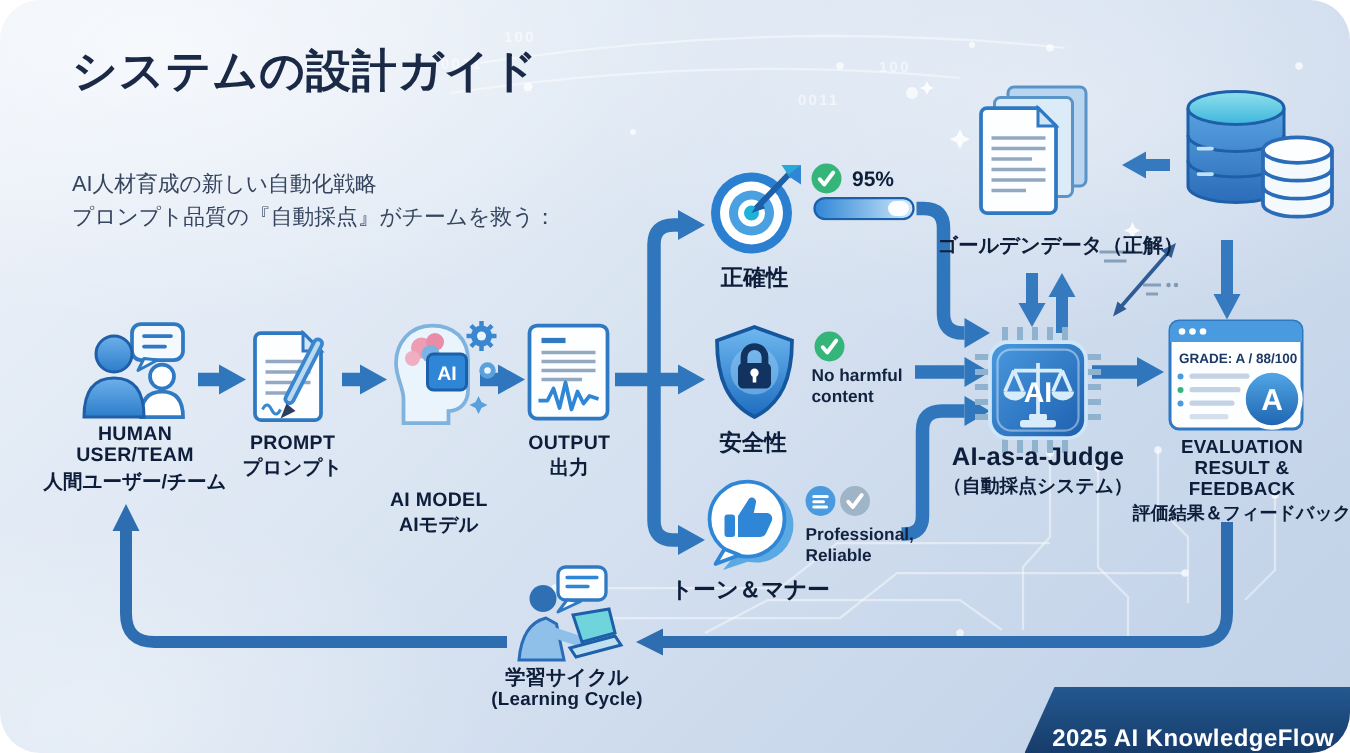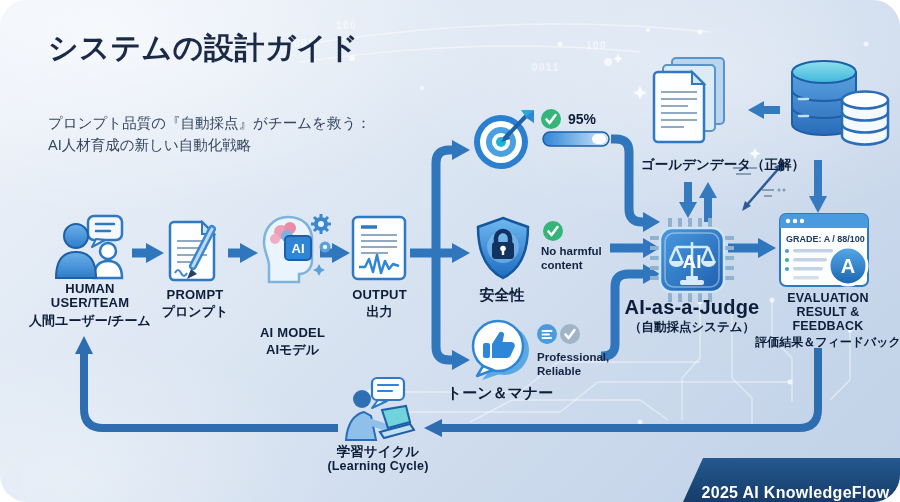--- a/index.html
+++ b/index.html
@@ -136,22 +136,22 @@
         <path d="M764 196 H772"></path>
     </g>
     <circle cx="779" cy="190" r="1.5" fill="#8099b4"></circle>
       <circle cx="784" cy="190" r="1.5" fill="#8099b4"></circle>
   </svg>
 
   <h1>
     <span>システムの設計ガイド</span>
   </h1>
   <p class="subtitle">
+    <span>AI人材育成の新しい自動化戦略</span>
     <span>プロンプト品質の『自動採点』がチームを救う：</span>
-    <span>AI人材育成の新しい自動化戦略</span>
   </p>
 
   <svg class="abs" style="left:52px;top:214px;" width="76" height="66" viewBox="0 0 76 66">
     <defs>
         <linearGradient id="gP" x1="0" y1="0" x2="0" y2="1">
           <stop offset="0" stop-color="#6db0ea"></stop>
           <stop offset="1" stop-color="#2d7dcb"></stop>
         </linearGradient>
       </defs>
     <rect x="36" y="2" width="34" height="24" rx="6" fill="#f4f9fe" stroke="#2f79c2" stroke-width="2.5"></rect>
@@ -218,20 +218,21 @@
     <circle cx="29" cy="34" r="27" fill="#2a7fd1"></circle>
       <circle cx="29" cy="34" r="21" fill="#fff"></circle>
     <circle cx="29" cy="34" r="15" fill="#4aa0e0"></circle>
       <circle cx="29" cy="34" r="9" fill="#fff"></circle>
     <circle cx="29" cy="34" r="5" fill="#1fb2d8"></circle>
     <path d="M56 6 L32 31" stroke="#1d5fa8" stroke-width="4"></path>
     <polygon points="29,34 38,31 35,25" fill="#1d5fa8"></polygon>
     <polygon points="49,2 62,2 55,11" fill="#2aa8d8"></polygon>
     <polygon points="62,2 62,15 53,9" fill="#2f86d6"></polygon>
   </svg>
+  <div class="abs center crit" style="left:455px;top:176px;width:96px;">正確性</div>
   <svg class="abs" style="left:540px;top:108px;" width="22" height="22" viewBox="0 0 22 22">
     <circle cx="11" cy="11" r="10" fill="#35b57a"></circle>
     <path d="M6.5 11.5 l3 3.5 6 -8" stroke="#fff" stroke-width="2.6" fill="none" stroke-linecap="round" stroke-linejoin="round"></path>
   </svg>
   <span class="abs score" style="left:568px;top:111px;">95%</span>
   <svg class="abs" style="left:542px;top:131px;" width="68" height="16" viewBox="0 0 68 16">
     <defs>
         <linearGradient id="gBar" x1="0" y1="0" x2="1" y2="0">
           <stop offset="0" stop-color="#2f86d6"></stop>
           <stop offset="1" stop-color="#cfe9fa"></stop>
@@ -285,21 +286,21 @@
     <span>Professional,</span><br><span>Reliable</span>
   </div>
 
   <svg class="abs" style="left:648px;top:56px;" width="82" height="92" viewBox="0 0 82 92">
     <rect x="24" y="2" width="52" height="66" rx="4" fill="#b9d5ef" stroke="#5a93c8" stroke-width="2"></rect>
     <rect x="15" y="9" width="52" height="66" rx="4" fill="#dcebf8" stroke="#5a93c8" stroke-width="2"></rect>
     <path d="M6 20 a4 4 0 0 1 4 -4 H44 L56 28 V82 a4 4 0 0 1 -4 4 H10 a4 4 0 0 1 -4 -4 Z" fill="#fdfeff" stroke="#2f79c2" stroke-width="2.5"></path>
     <path d="M44 16 V28 H56 Z" fill="#cfe4f6" stroke="#2f79c2" stroke-width="2"></path>
     <path d="M13 36 H49 M13 43 H49 M13 50 H40 M13 57 H49 M13 64 H49 M13 71 H36" stroke="#93a9c1" stroke-width="2.2"></path>
   </svg>
-  <div class="abs center" style="left:628px;top:155px;width:190px;">
+  <div class="abs center" style="left:612px;top:155px;width:190px;font-family:Liberation Mono, monospace;">
     <span class="ja" style="font-size:13.5px;">ゴールデンデータ（正解）</span>
   </div>
 
   <svg class="abs" style="left:782px;top:52px;" width="110" height="102" viewBox="0 0 110 102">
     <defs>
       <linearGradient id="gDB" x1="0" y1="0" x2="0" y2="1">
           <stop offset="0" stop-color="#5aa2e2"></stop>
           <stop offset="1" stop-color="#2a6cb8"></stop>
         </linearGradient>
       <linearGradient id="gDBt" x1="0" y1="0" x2="0" y2="1">
@@ -355,21 +356,21 @@
       <path d="M28 31 L22 45 M28 31 L34 45"></path>
       <path d="M60 31 L54 45 M60 31 L66 45"></path>
     </g>
     <path d="M21 45 a7.5 6 0 0 0 15 0 Z" fill="#d7ecfb"></path>
     <path d="M53 45 a7.5 6 0 0 0 15 0 Z" fill="#d7ecfb"></path>
     <rect x="38" y="60" width="12" height="4" rx="1" fill="#d7ecfb"></rect>
     <rect x="32" y="64" width="24" height="5" rx="2" fill="#d7ecfb"></rect>
     <text x="44" y="52" font-size="19" fill="#fff" text-anchor="middle">AI</text>
   </svg>
   <div class="abs center" style="left:618px;top:296px;width:148px;">
-    <div class="en" style="font-size:20px;">AI-as-a-Judge</div>
+    <div class="en" style="font-size:17px;">AI-as-a-Judge</div>
     <div class="ja" style="font-size:12.5px;">（自動採点システム）</div>
   </div>
 
   <svg class="abs" style="left:778px;top:204px;" width="96" height="88" viewBox="0 0 96 88">
     <defs>
         <linearGradient id="gBD" x1="0" y1="0" x2="0" y2="1">
           <stop offset="0" stop-color="#54a9e8"></stop>
           <stop offset="1" stop-color="#1d63b0"></stop>
         </linearGradient>
       </defs>

